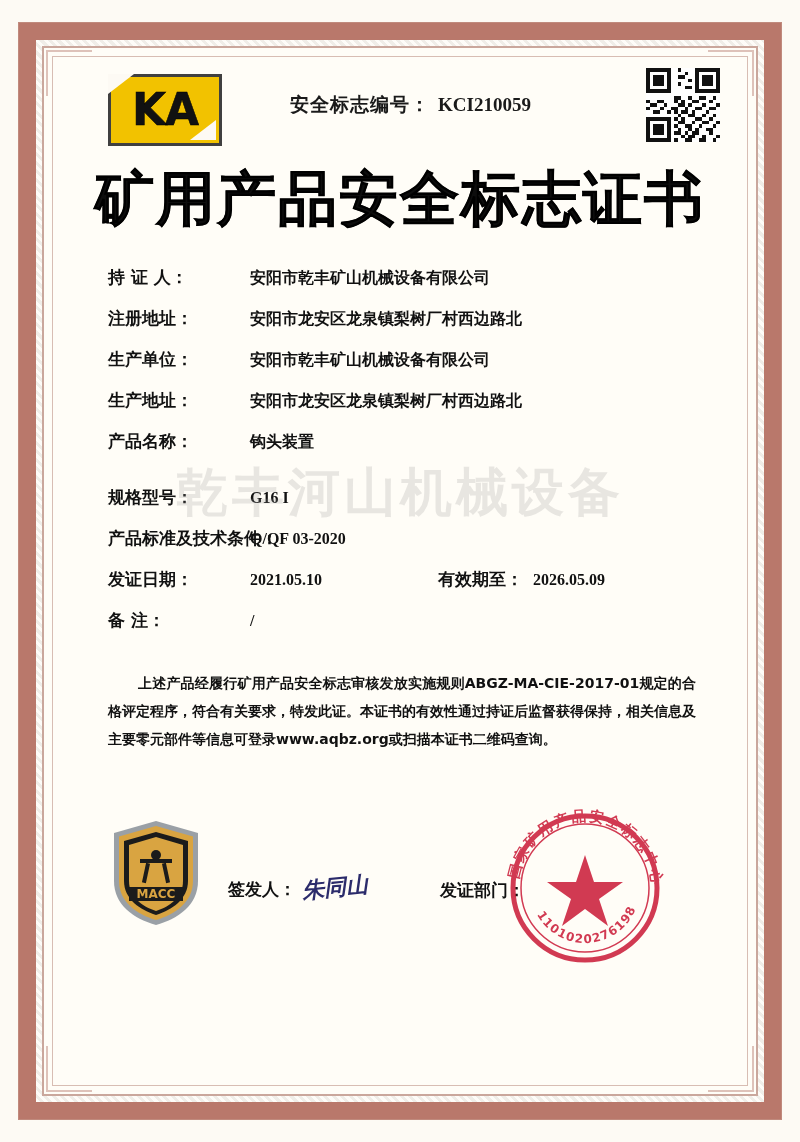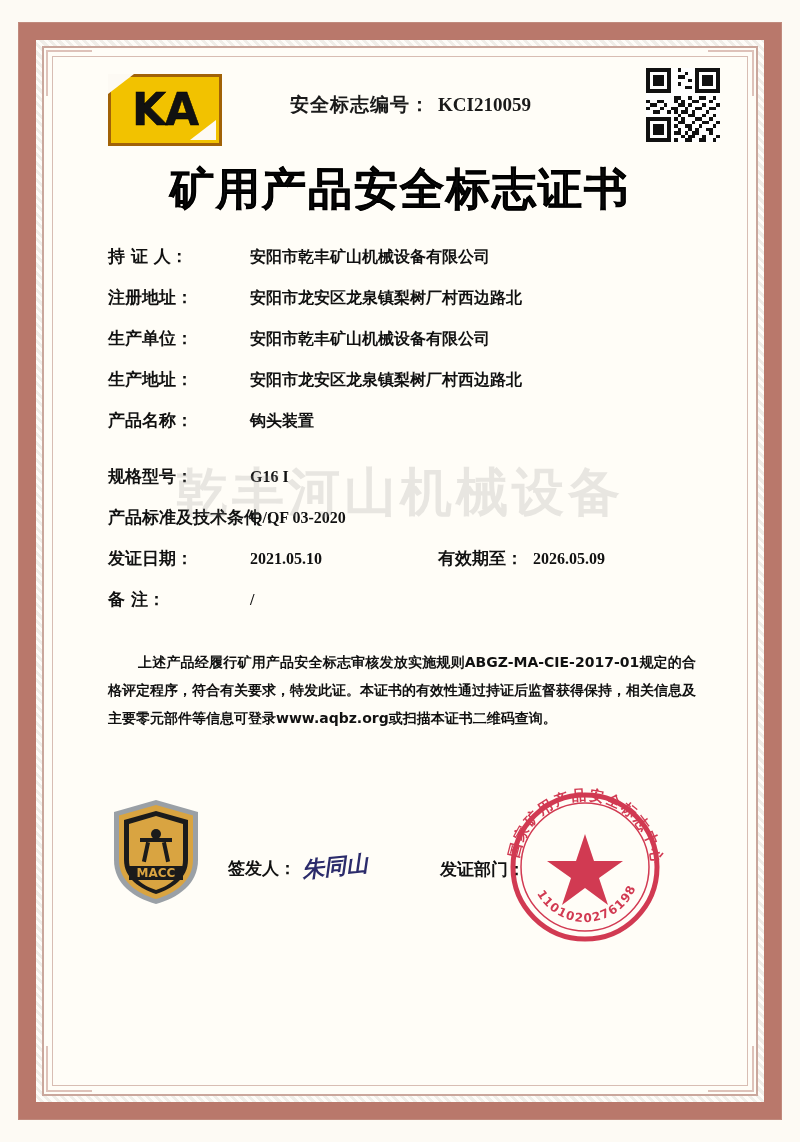--- a/index.html
+++ b/index.html
@@ -78,21 +78,21 @@
     position: relative;
     height: 90px;
   }
   .ka-logo {
     position: absolute;
     left: 48px;
     top: 10px;
     width: 108px;
     height: 66px;
     background: #f2c200;
-    border: 3px solid #a16207;
+    border: 3px solid #404040;
     display: flex;
     align-items: center;
     justify-content: center;
   }
   .ka-logo .ka-text {
     font-family: "DejaVu Sans", sans-serif;
     font-weight: bold;
     font-size: 44px;
     line-height: 44px;
     color: #111;
@@ -129,21 +129,21 @@
     height: 74px;
     background: #ffffff;
   }
 
   
   .title {
     margin-top: 6px;
     text-align: center;
     font-family: "DejaVu Sans", sans-serif;
     font-weight: bold;
-    font-size: 44px;
+    font-size: 59px;
     letter-spacing: 2px;
     color: #0d0d0d;
     -webkit-text-stroke: 0.6px #000;
   }
 
   
   .fields {
     margin-top: 26px;
     padding: 0 42px 0 48px;
   }

